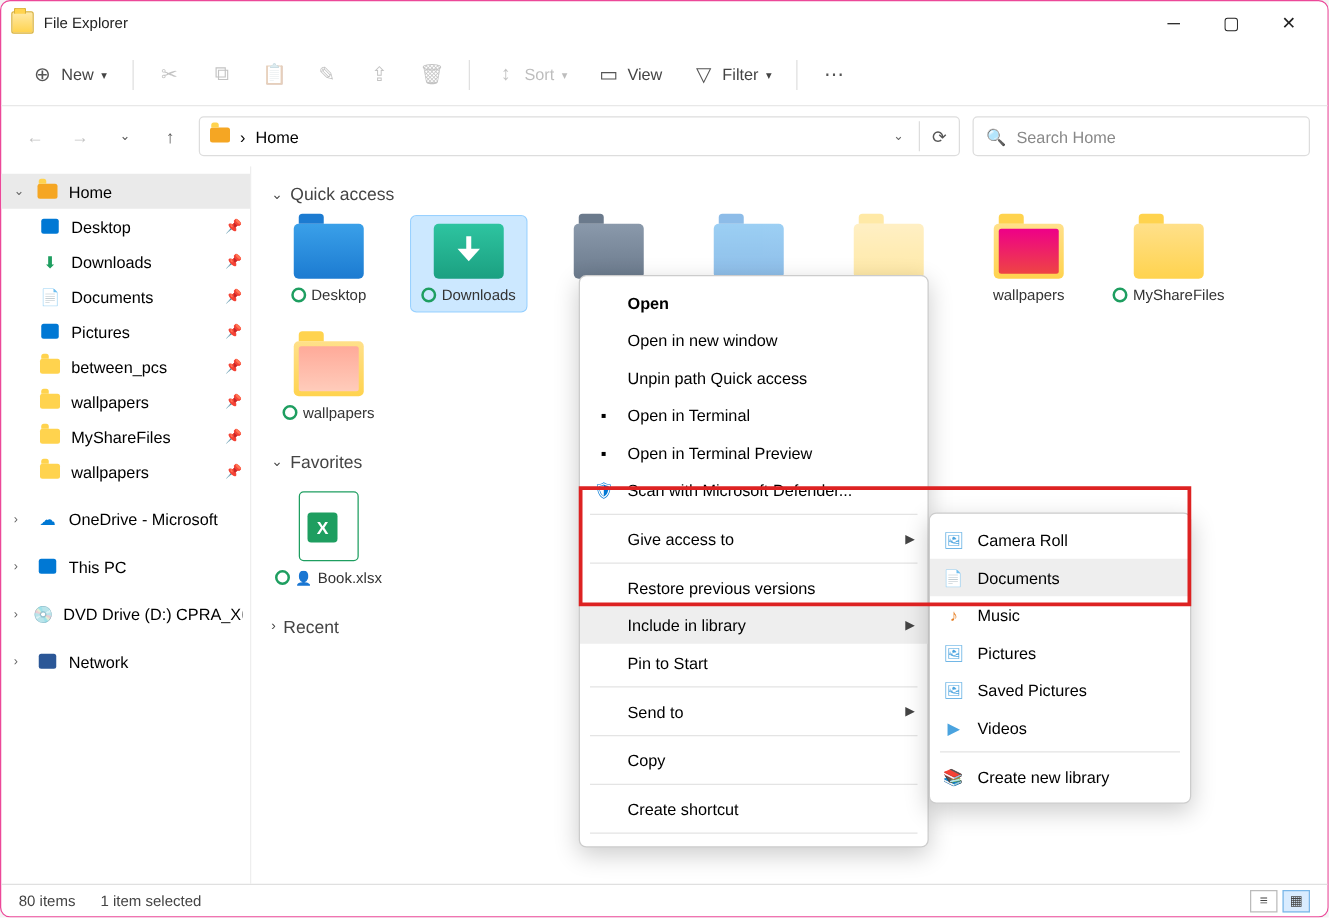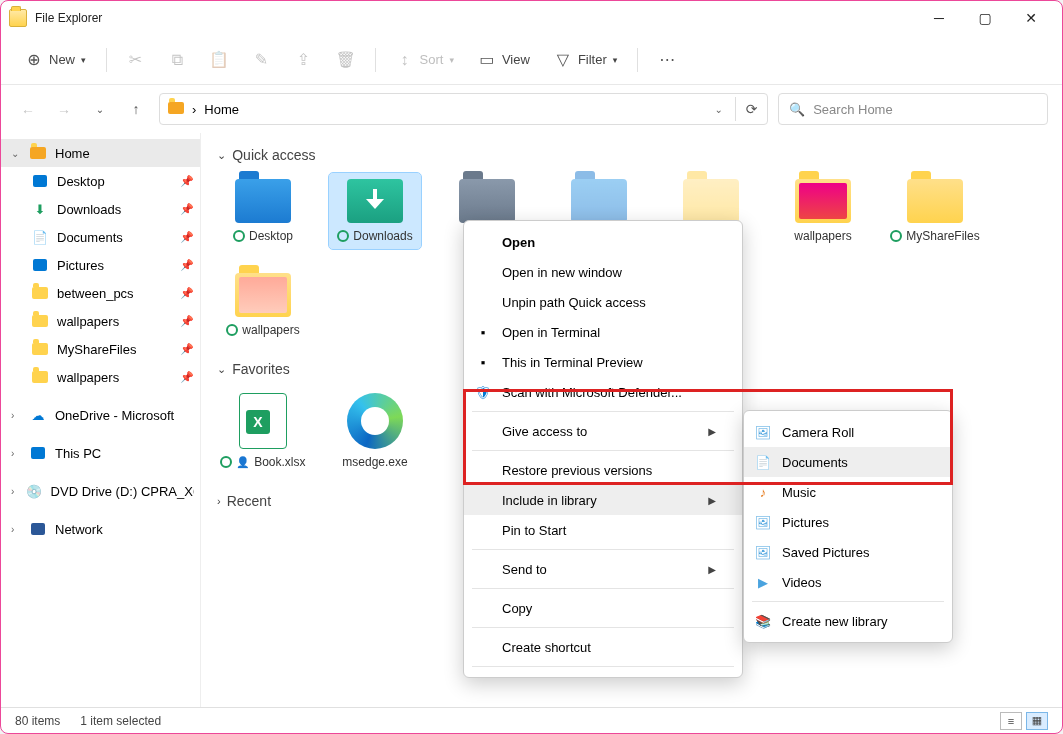--- a/index.html
+++ b/index.html
@@ -48,21 +48,21 @@
 .edge-ico { width:56px; height:56px; border-radius:50%; background: conic-gradient(from 200deg,#0b66c3,#34c1ed,#7ed957,#0b66c3); display:flex; align-items:center; justify-content:center;}
 .edge-ico::after { content:""; width:28px; height:28px; background:#fff; border-radius:50%;}
 .excel-ico { width:48px; height:56px; border:1px solid #1e9e60; border-radius:4px; background:#fff; position:relative;}
 .excel-ico::after { content:"X"; position:absolute; left:6px; top:16px; width:24px; height:24px; background:#1e9e60; color:#fff; font-weight:bold; font-size:14px; border-radius:3px; display:flex; align-items:center; justify-content:center;}
 .item .meta { display:flex; align-items:center; gap:4px; font-size:12px;}
 .check-ico { width:12px; height:12px; border:2px solid #1e9e60; border-radius:50%; display:inline-block; position:relative;}
 .dl-arrow { position:absolute; top:10px; left:50%; transform:translateX(-50%); width:18px; height:22px; }
 .dl-arrow::before { content:""; position:absolute; left:7px; top:0; width:4px; height:14px; background:#fff;}
 .dl-arrow::after { content:""; position:absolute; left:0; top:10px; border-left:9px solid transparent; border-right:9px solid transparent; border-top:10px solid #fff;}
 .ctx { position:absolute; left:463px; top:220px; width:280px; background:#fff; border:1px solid #ccc; border-radius:6px; box-shadow:0 6px 20px rgba(0,0,0,.2); padding:6px 0; font-size:13px; z-index:50;}
-.ctx-row { display:flex; align-items:center; height:30px; padding:0 26px 0 10px; gap:10px; cursor:pointer; }
+.ctx-row { display:flex; align-items:center; height:30px; padding:0 10px 0 10px; gap:10px; cursor:pointer; }
 .ctx-row .ci { width:18px; text-align:center; font-size:13px;}
 .ctx-row .arrow { margin-left:auto; font-size:10px; color:#444;}
 .ctx-sep { height:1px; background:#e4e4e4; margin:4px 8px;}
 .ctx-row.hover { background:#eeeeee;}
 .subctx { position:absolute; left:743px; top:410px; width:210px; background:#fff; border:1px solid #ccc; border-radius:6px; box-shadow:0 6px 20px rgba(0,0,0,.2); padding:6px 0; font-size:13px; z-index:51;}
 .redbox { position:absolute; border:3px solid #d22; z-index:60; pointer-events:none;}
 .status { height:26px; border-top:1px solid #e0e0e0; display:flex; align-items:center; padding:0 14px; font-size:12px; color:#444; gap:20px;}
 .status .right { margin-left:auto; display:flex; gap:4px;}
 .viewbtn { width:22px; height:18px; border:1px solid #bbb; display:flex; align-items:center; justify-content:center; font-size:11px; cursor:pointer;}
 .viewbtn.on { background:#d9ecff; border-color:#7bb7e8;}
@@ -305,26 +305,20 @@
         </div>
       <div class="grid">
         <div class="item">
             <div class="excel-ico"></div>
             <div class="meta">
               <span class="check-ico"></span>
               <span style="font-size:11px;">👤</span>
               <span>Book.xlsx</span>
             </div>
           </div>
-        <div class="item">
-            <div class="edge-ico"></div>
-            <div class="meta">
-              <span>msedge.exe</span>
-            </div>
-          </div>
       </div>
 
       <div class="section-head">
           <span style="font-size:11px;">›</span>
           <span>Recent</span>
         </div>
     </div>
   </div>
 
   <div class="status">
@@ -349,21 +343,21 @@
   <div class="ctx-row">
       <span class="ci"></span>
       <span>Unpin path Quick access</span>
     </div>
   <div class="ctx-row">
       <span class="ci">▪</span>
       <span>Open in Terminal</span>
     </div>
   <div class="ctx-row">
       <span class="ci">▪</span>
-      <span>This in Terminal Preview</span>
+      <span>Open in Terminal Preview</span>
     </div>
   <div class="ctx-row">
       <span class="ci" style="color:#0078d4;">🛡</span>
       <span>Scan with Microsoft Defender...</span>
     </div>
   <div class="ctx-sep"></div>
   <div class="ctx-row">
       <span class="ci"></span>
       <span>Give access to</span>
       <span class="arrow">▶</span>

